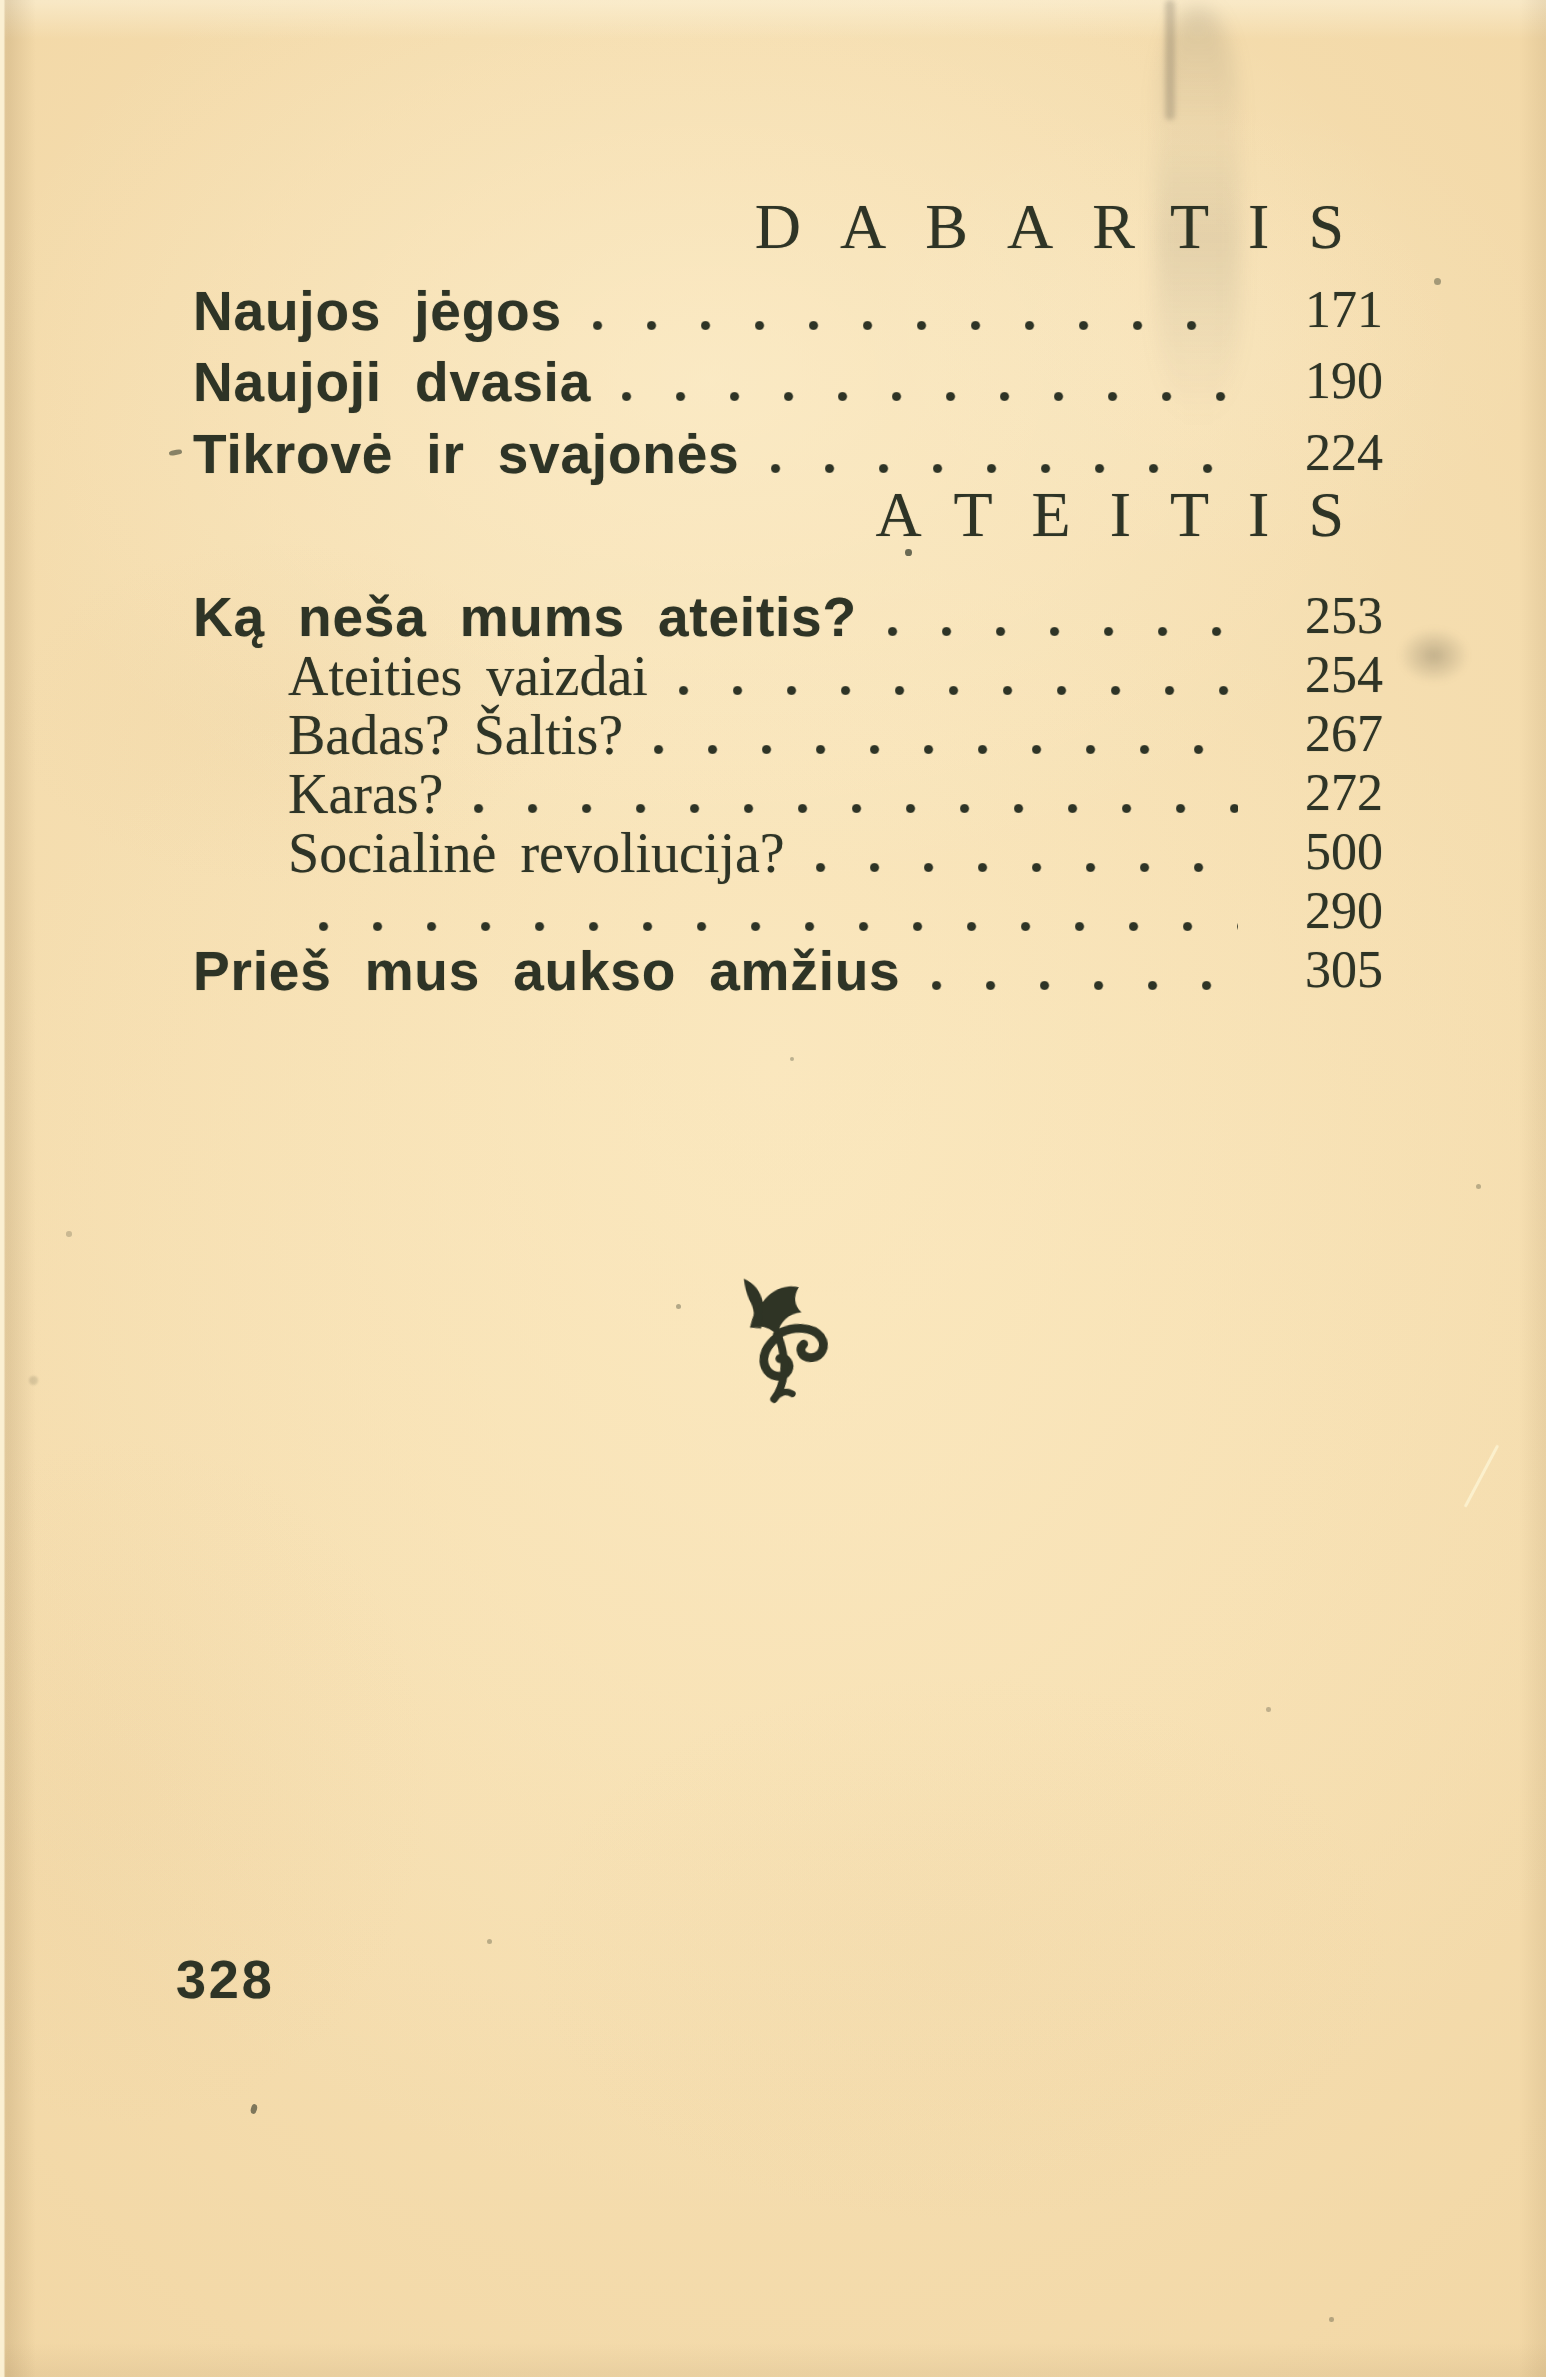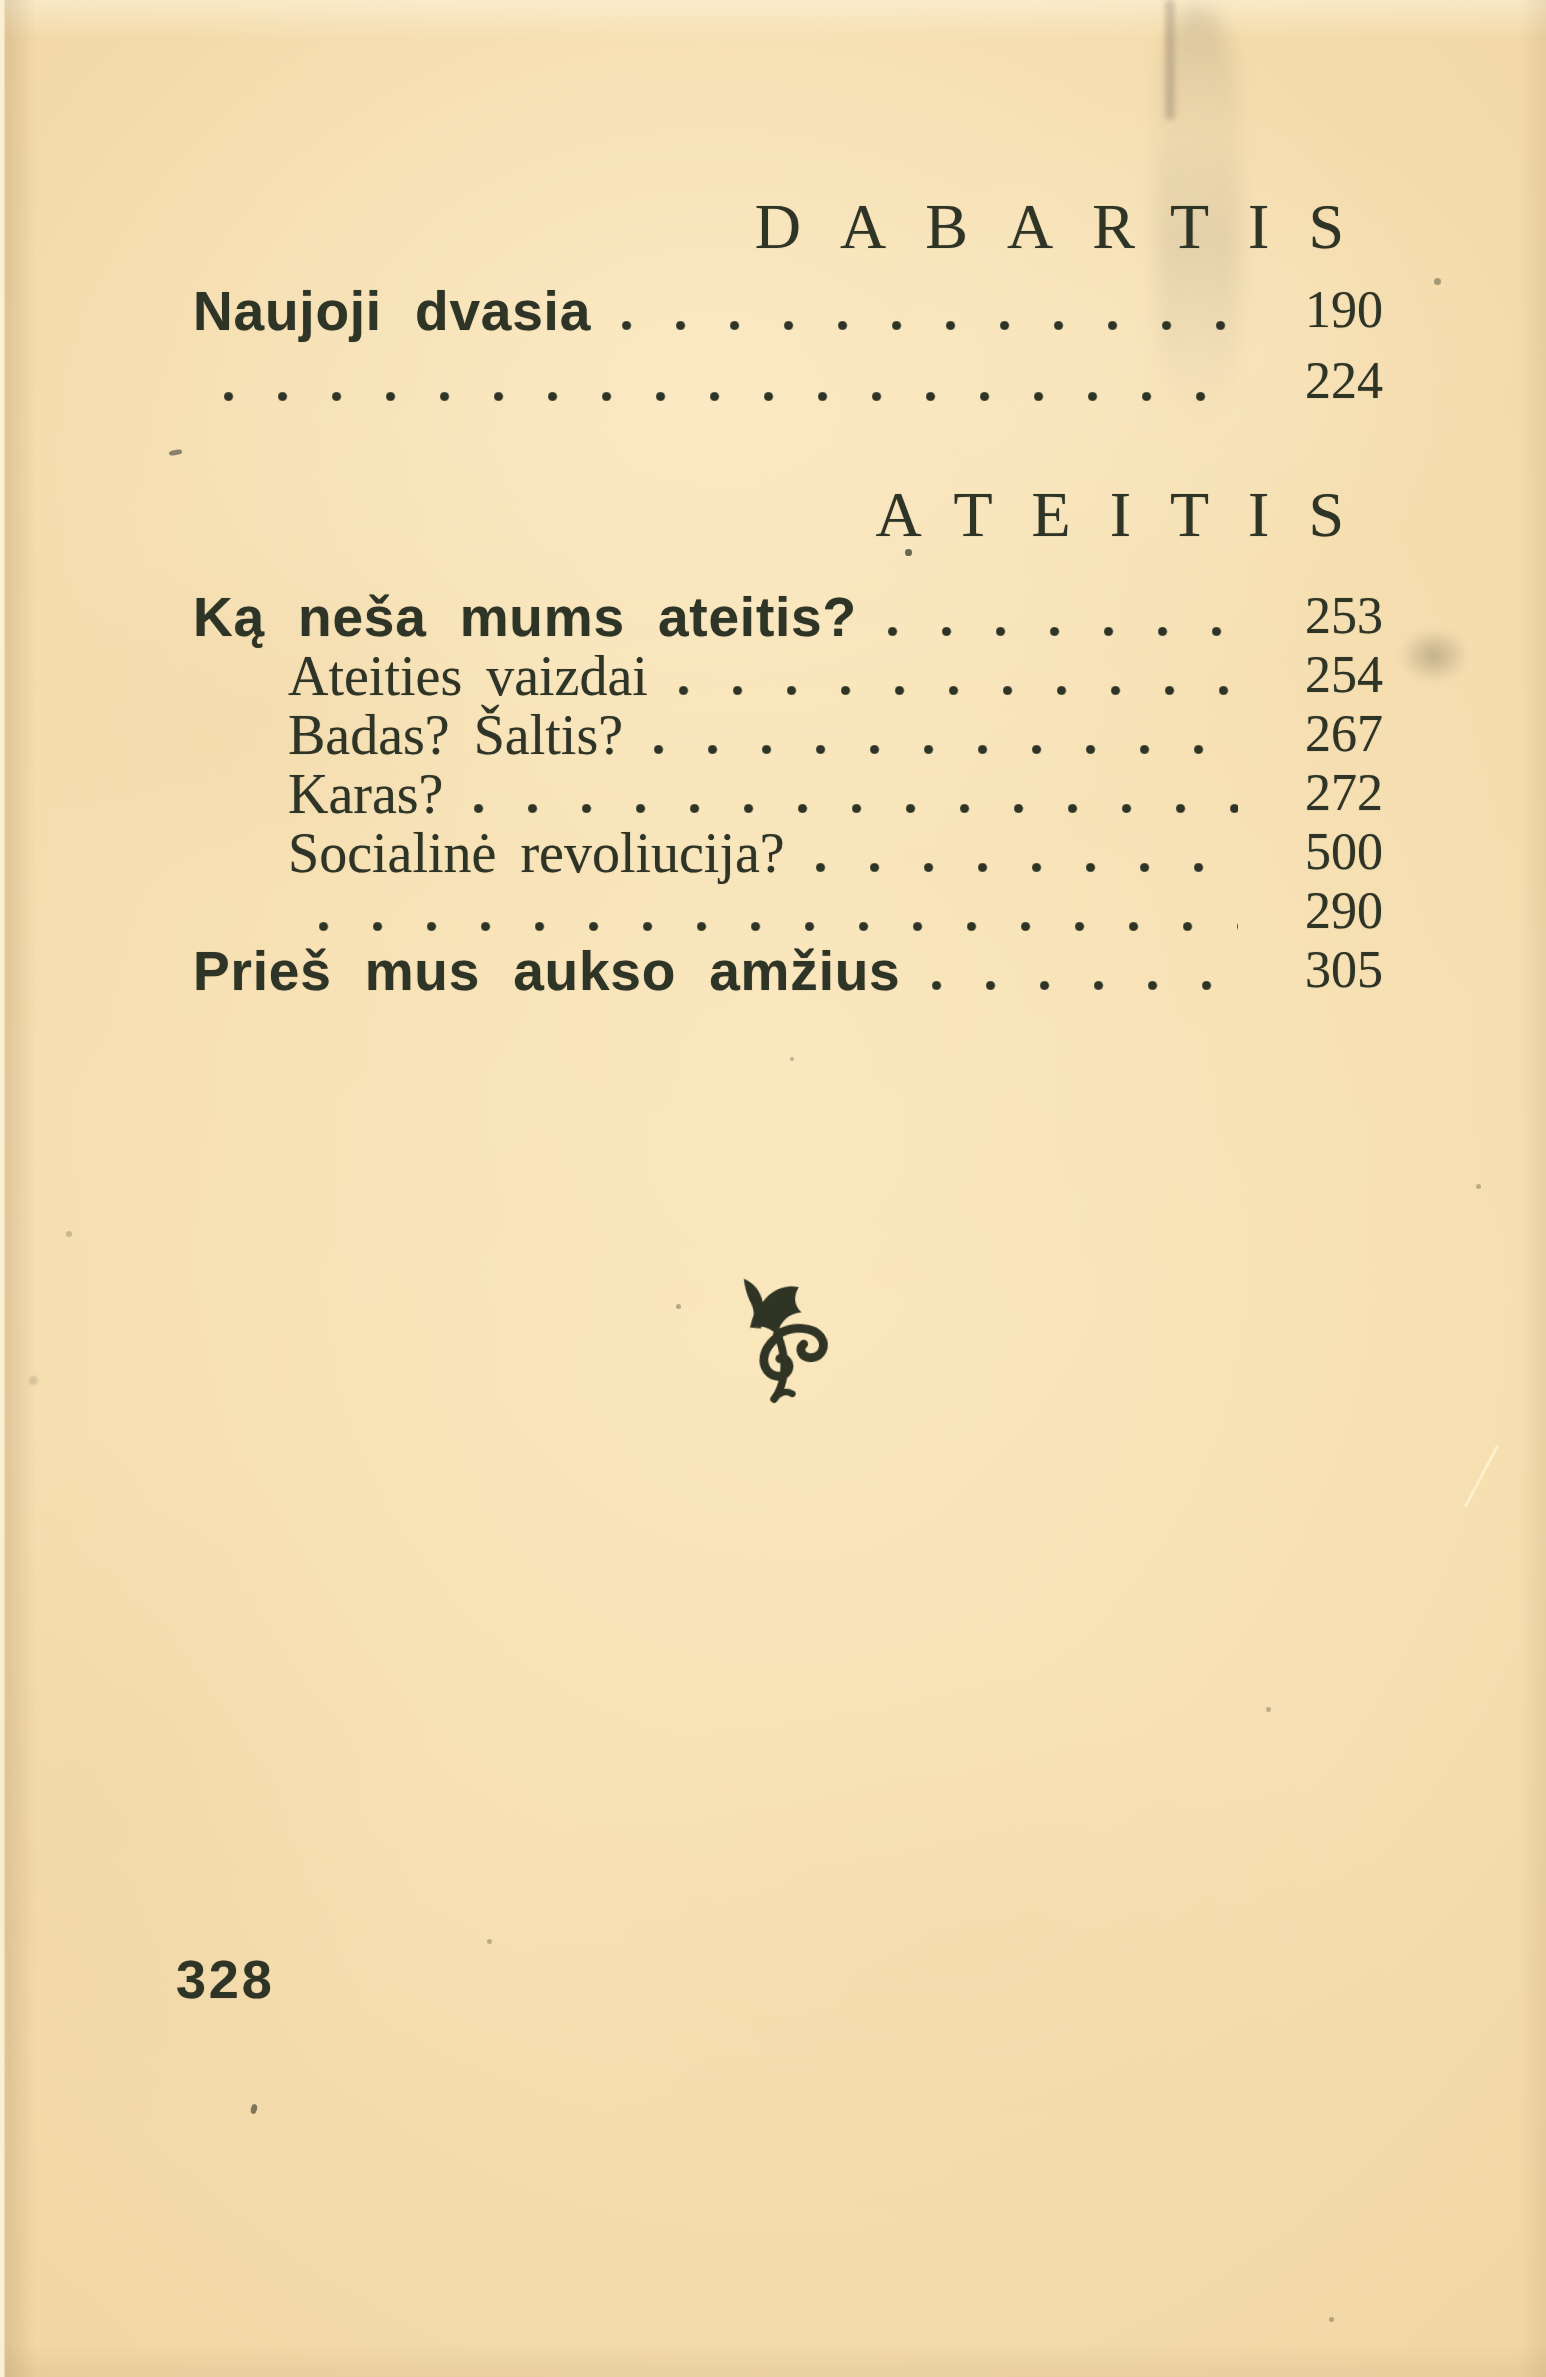--- a/index.html
+++ b/index.html
@@ -122,28 +122,34 @@
 <i class="mark speck" style="left:1476px;top:1184px;width:5px;height:5px;opacity:.30"></i>
 <i class="mark speck" style="left:66px;top:1231px;width:5.6px;height:5.6px;opacity:.22"></i>
 <i class="mark speck" style="left:487px;top:1939px;width:5px;height:5px;opacity:.30"></i>
 <i class="mark speck" style="left:1266px;top:1707px;width:4.5px;height:4.5px;opacity:.28"></i>
 <i class="mark speck" style="left:790px;top:1057px;width:3.9px;height:3.9px;opacity:.30"></i>
 <i class="mark speck" style="left:1329px;top:2317px;width:4.5px;height:4.5px;opacity:.32"></i>
 <i class="mark speck" style="left:29px;top:1376px;width:9px;height:9px;opacity:.14;filter:blur(1.1px)"></i>
 
 <h1 class="section-heading" style="top:195px">DABARTIS</h1>
 <div class="toc" data-rows="0" style="top:276px">
+  <div class="toc-row main">
+    <span class="toc-title">Naujos jėgos</span>
+    <span class="toc-leader"></span>
+    <span class="toc-page">171</span>
+  </div>
 
   <div class="toc-row main">
     <span class="toc-title">Naujoji dvasia</span>
     <span class="toc-leader"></span>
     <span class="toc-page">190</span>
   </div>
 
   <div class="toc-row main">
+    <span class="toc-title">Tikrovė ir svajonės</span>
     <span class="toc-leader"></span>
     <span class="toc-page">224</span>
   </div>
 </div>
 
 <h1 class="section-heading" style="top:483px">ATEITIS</h1>
 <div class="toc" data-rows="1" style="top:586px">
   <div class="toc-row main">
     <span class="toc-title">Ką neša mums ateitis?</span>
     <span class="toc-leader"></span>

